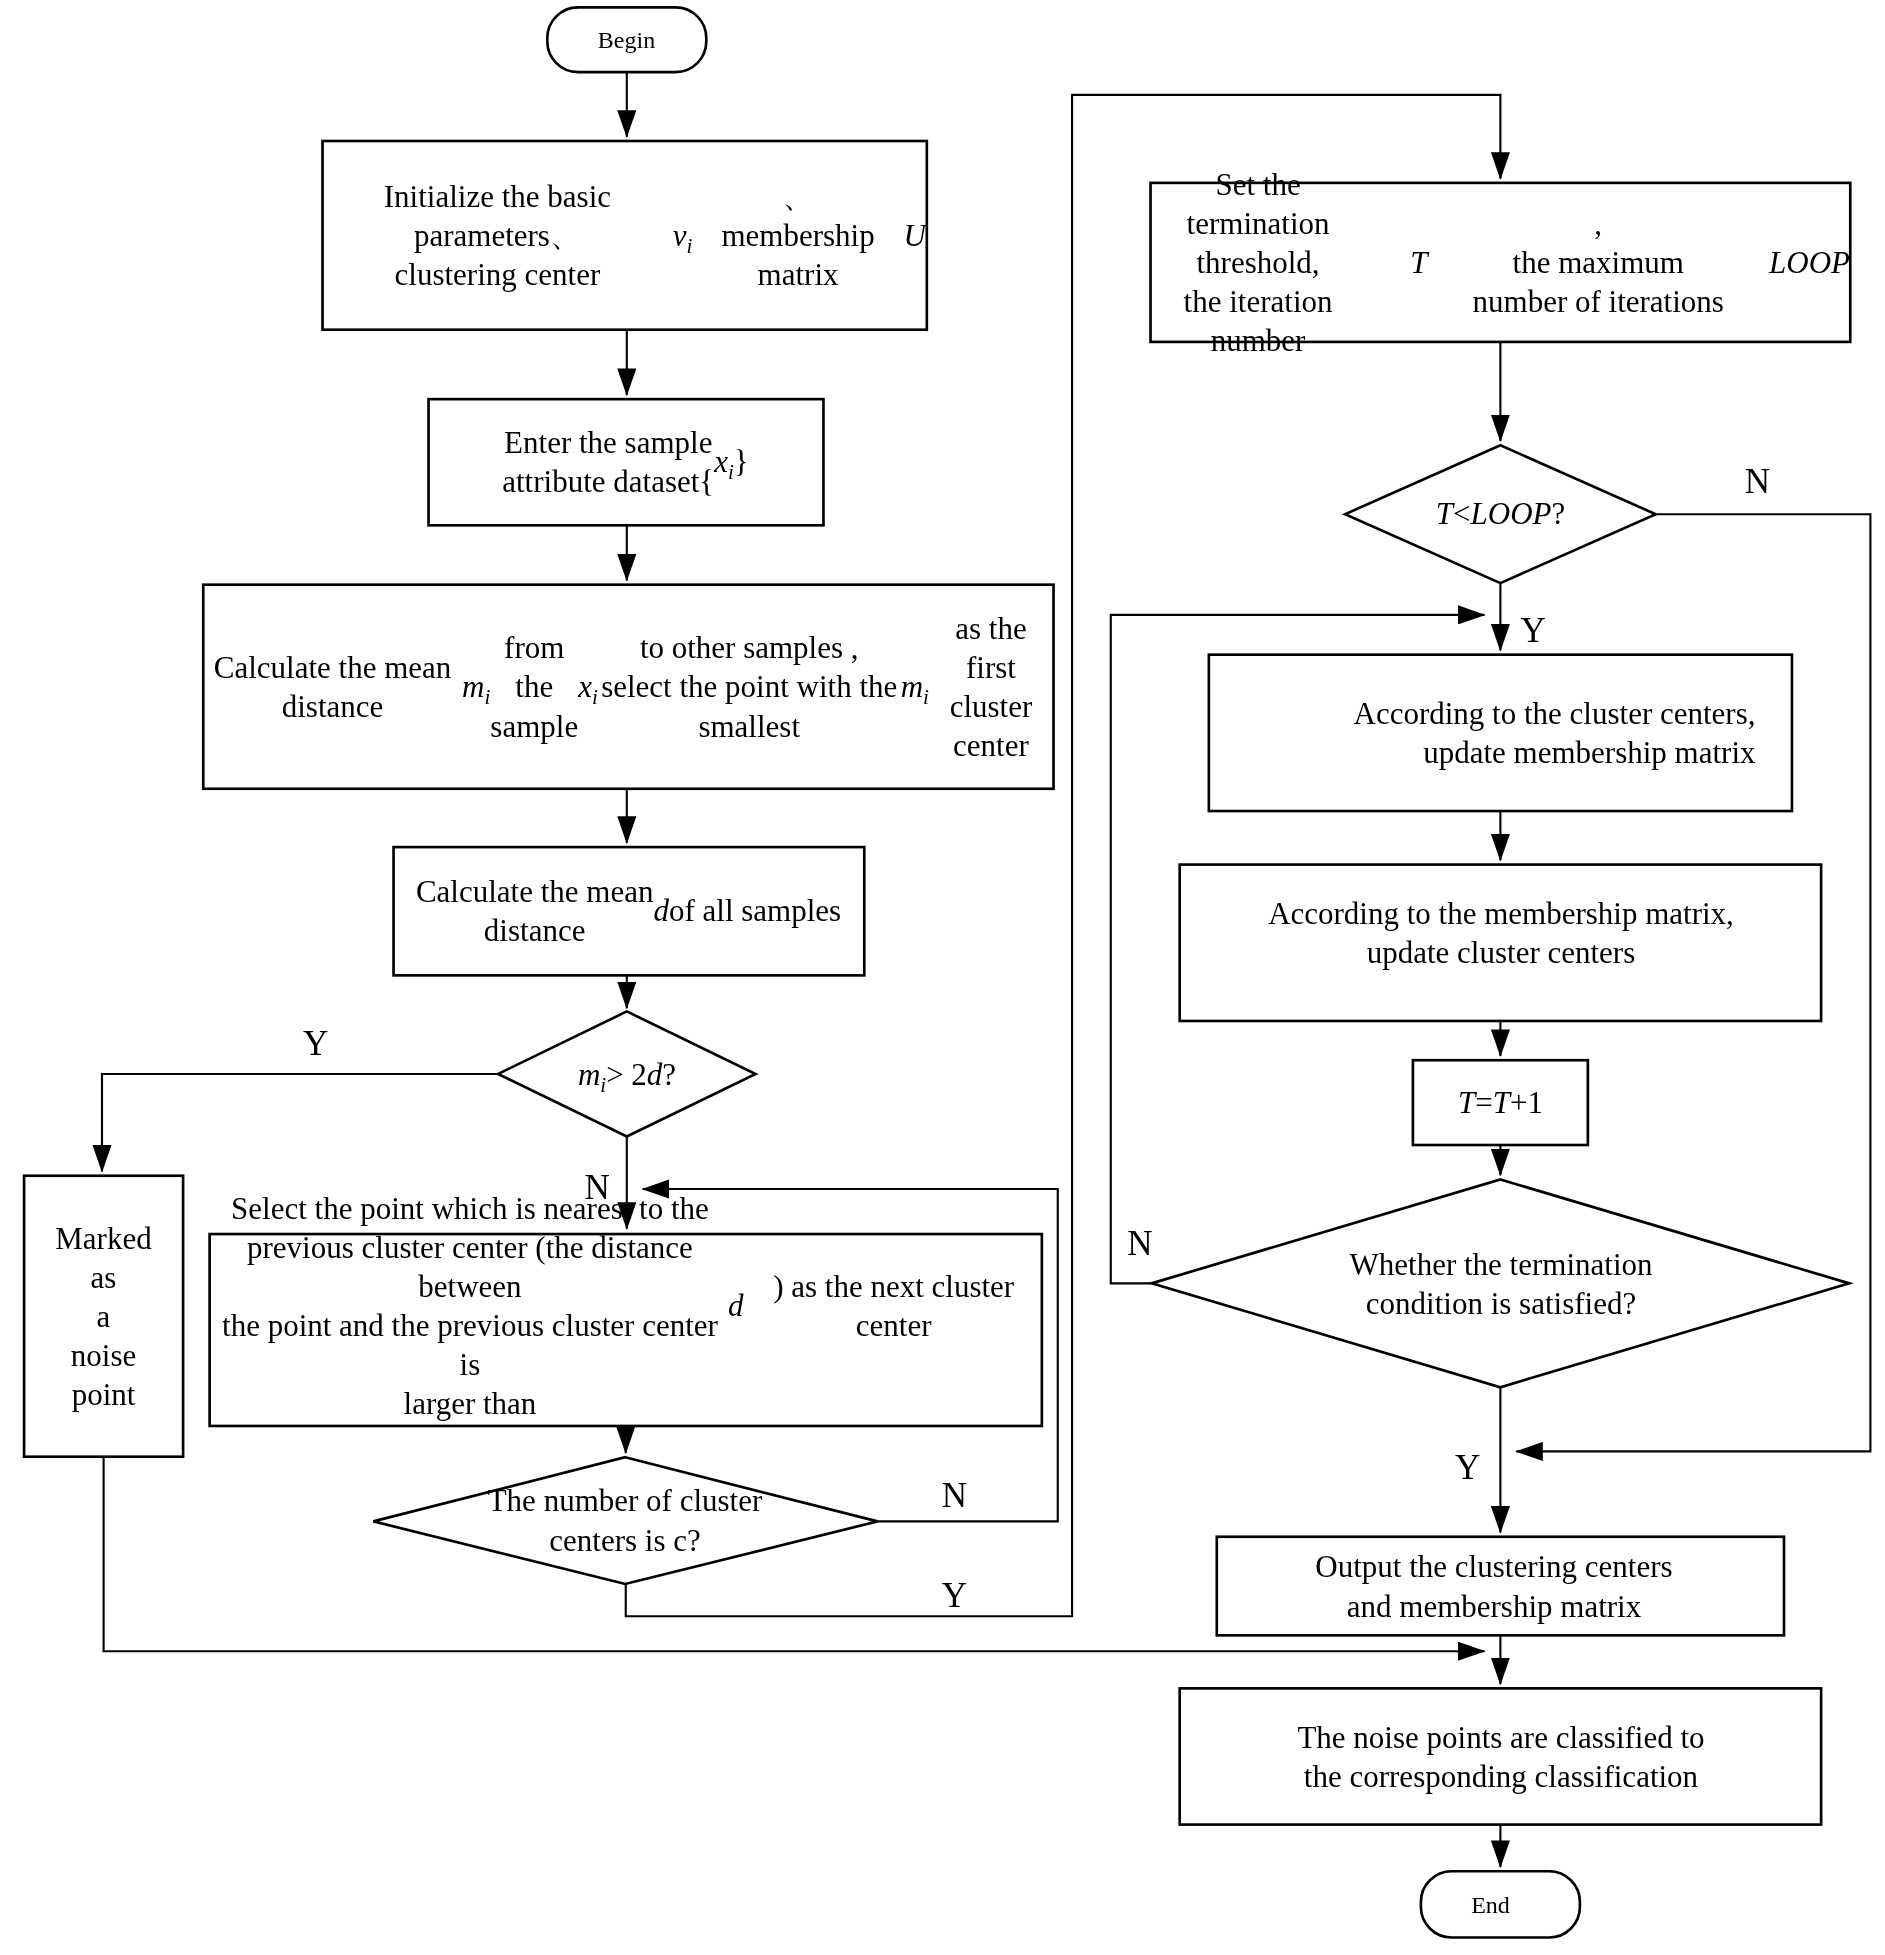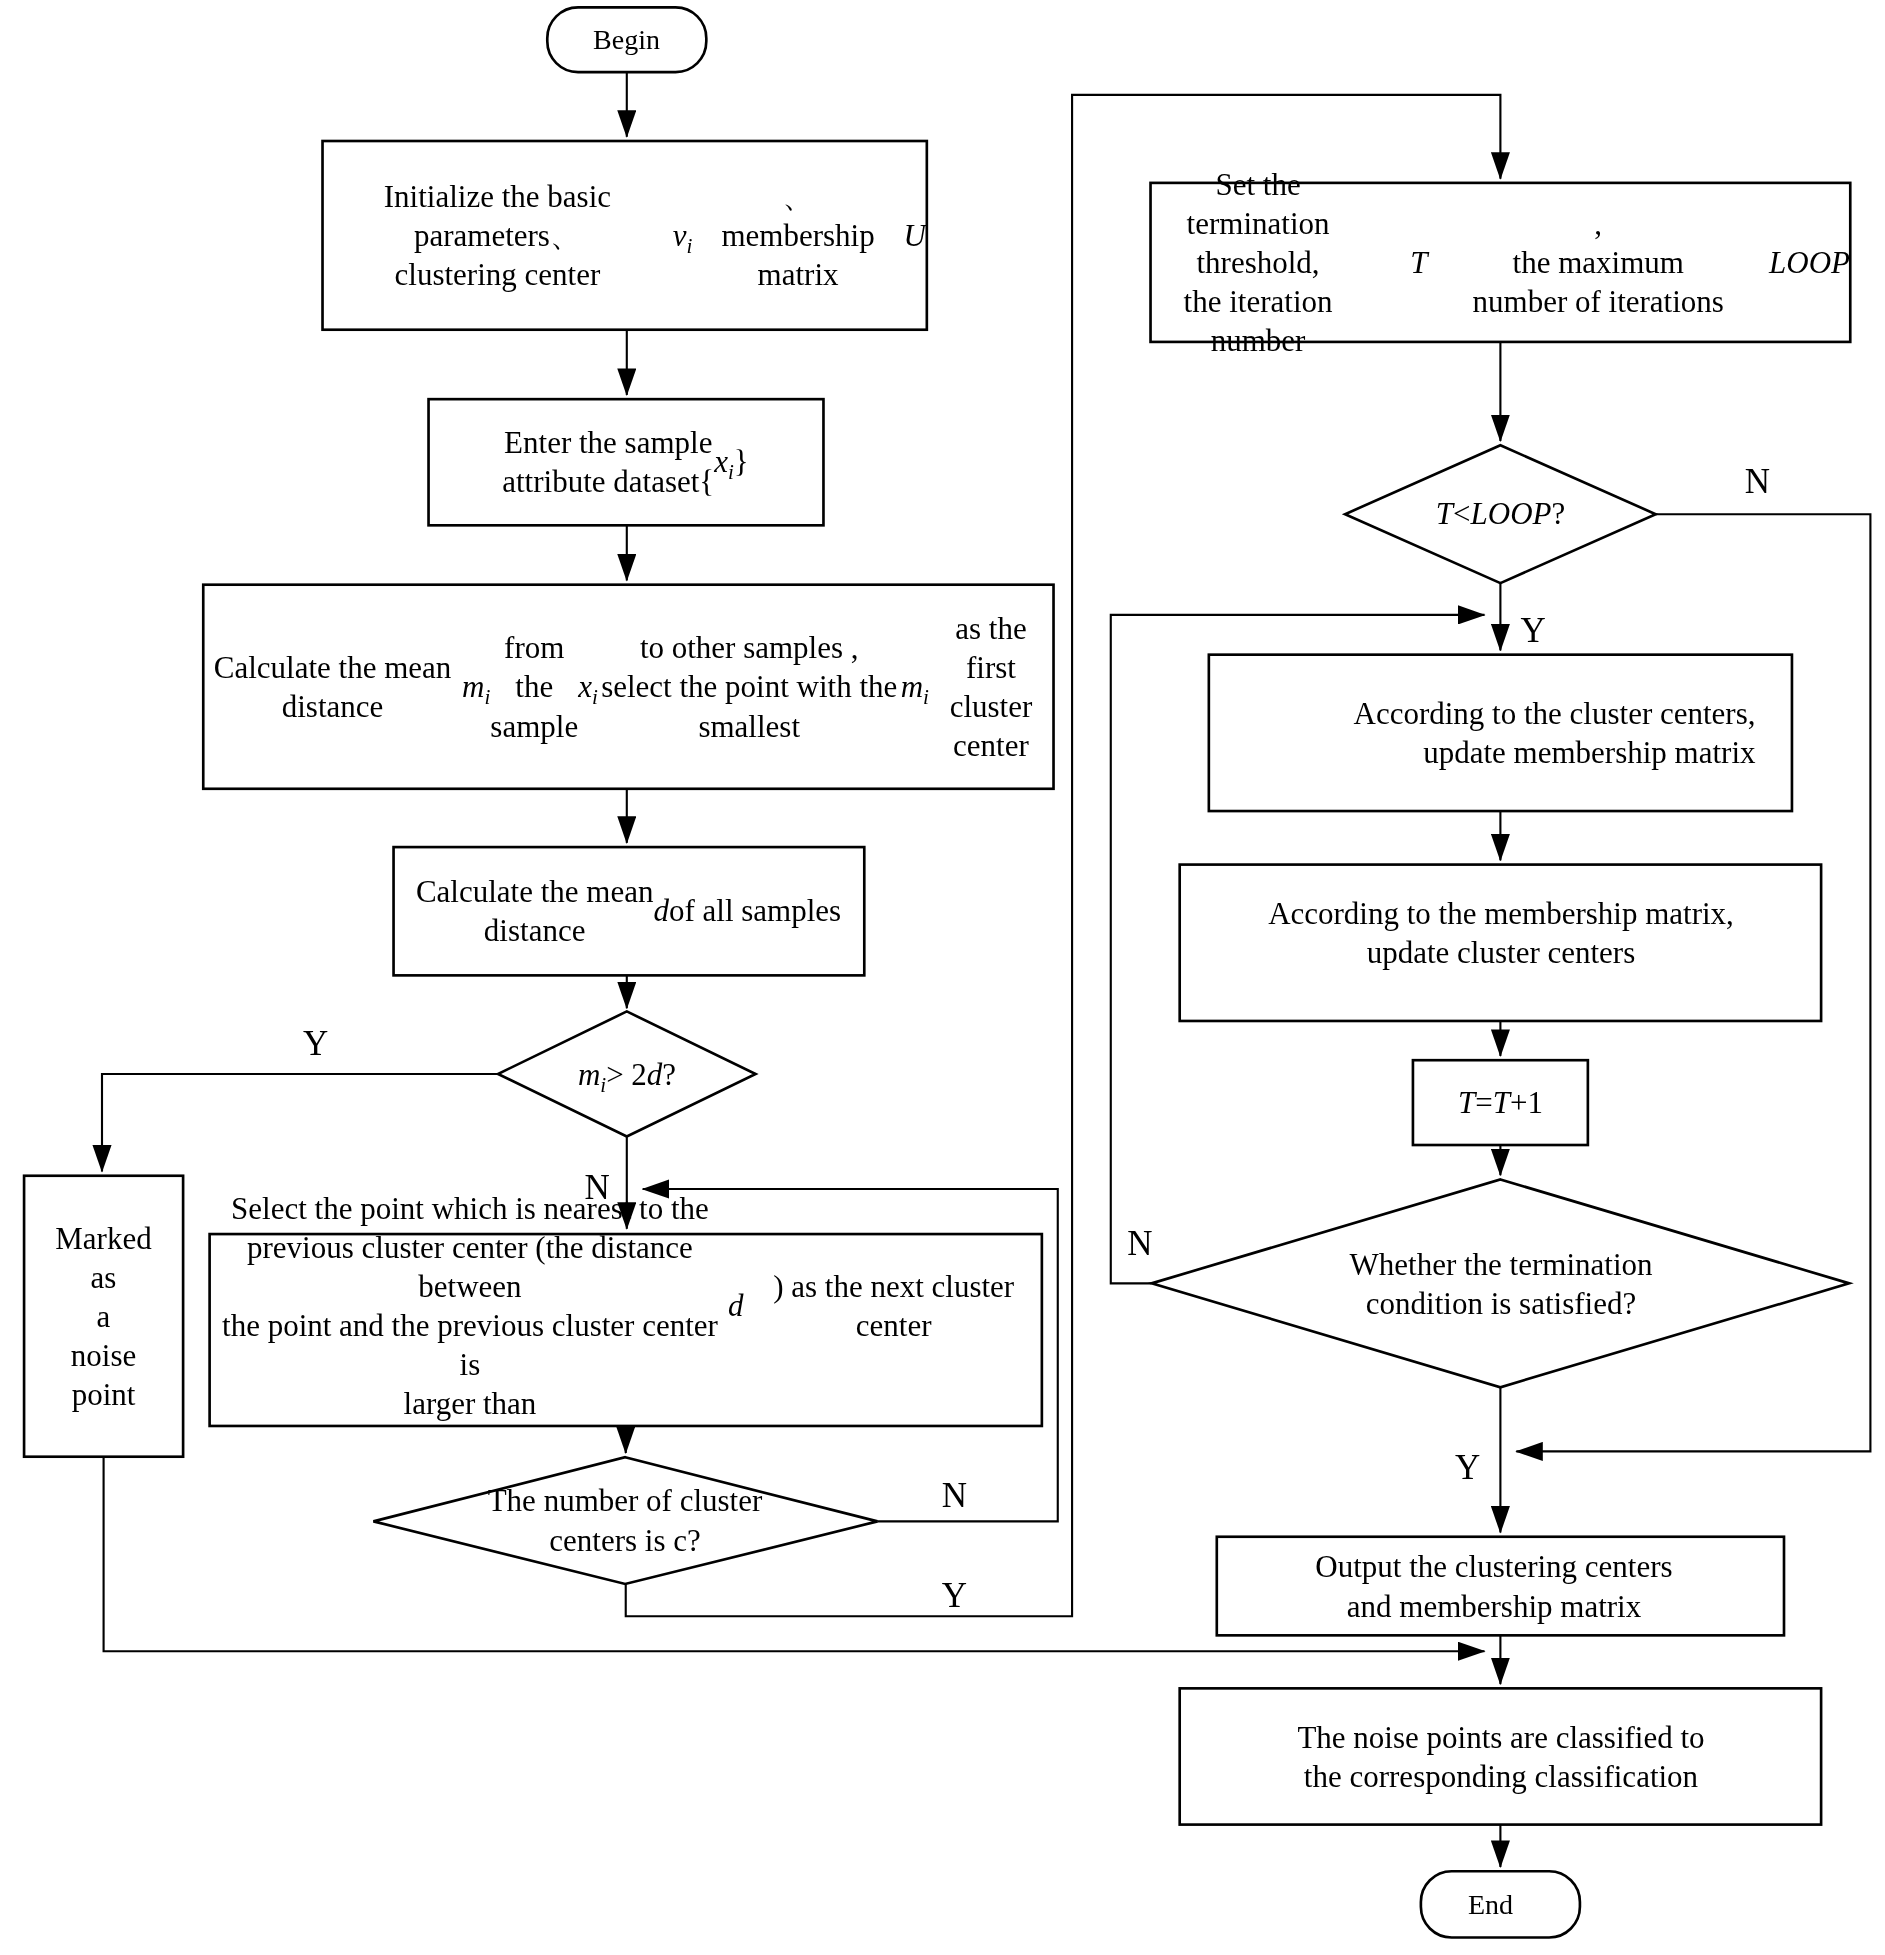--- a/index.html
+++ b/index.html
@@ -3,21 +3,21 @@
 <meta charset="utf-8">
 <style>
   html,body{margin:0;padding:0;background:#ffffff;}
   .stage{position:relative;width:1886px;height:1955px;background:#ffffff;overflow:hidden;
          font-family:"Liberation Serif","DejaVu Serif",serif;color:#000;}
   .stage svg{position:absolute;left:0;top:0;}
   .lbl{position:absolute;display:flex;align-items:center;justify-content:center;
        text-align:center;font-size:31px;line-height:1.26;color:#000;}
   .lbl i{font-style:italic;}
   .lbl sub{font-size:68%;line-height:0;}
-  .terminator-lbl{font-size:28px;}
+  .terminator-lbl{font-size:24px;}
   .edge-label{font-size:66px;fill:#000;stroke:none;
               font-family:"Liberation Serif","DejaVu Serif",serif;}
   .shape{fill:#ffffff;stroke:#000;stroke-width:5;}
   .conn{fill:none;stroke:#000;stroke-width:4;}
 </style>
 </head>
 <body>
 
 <div class="stage">
 

